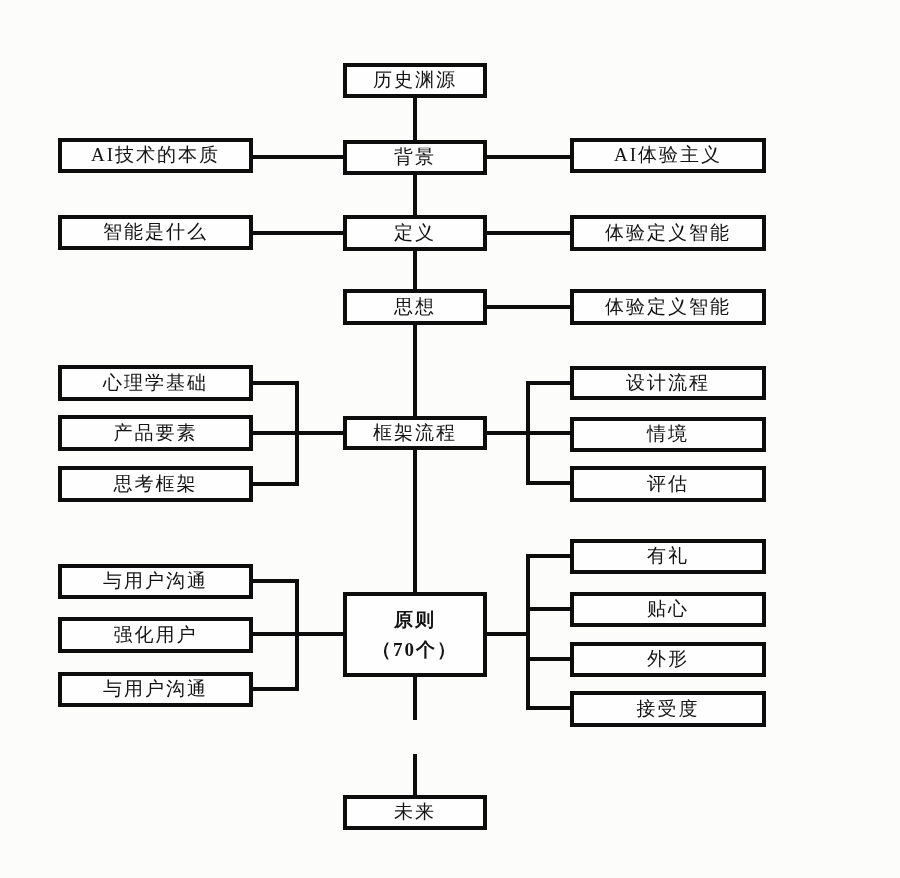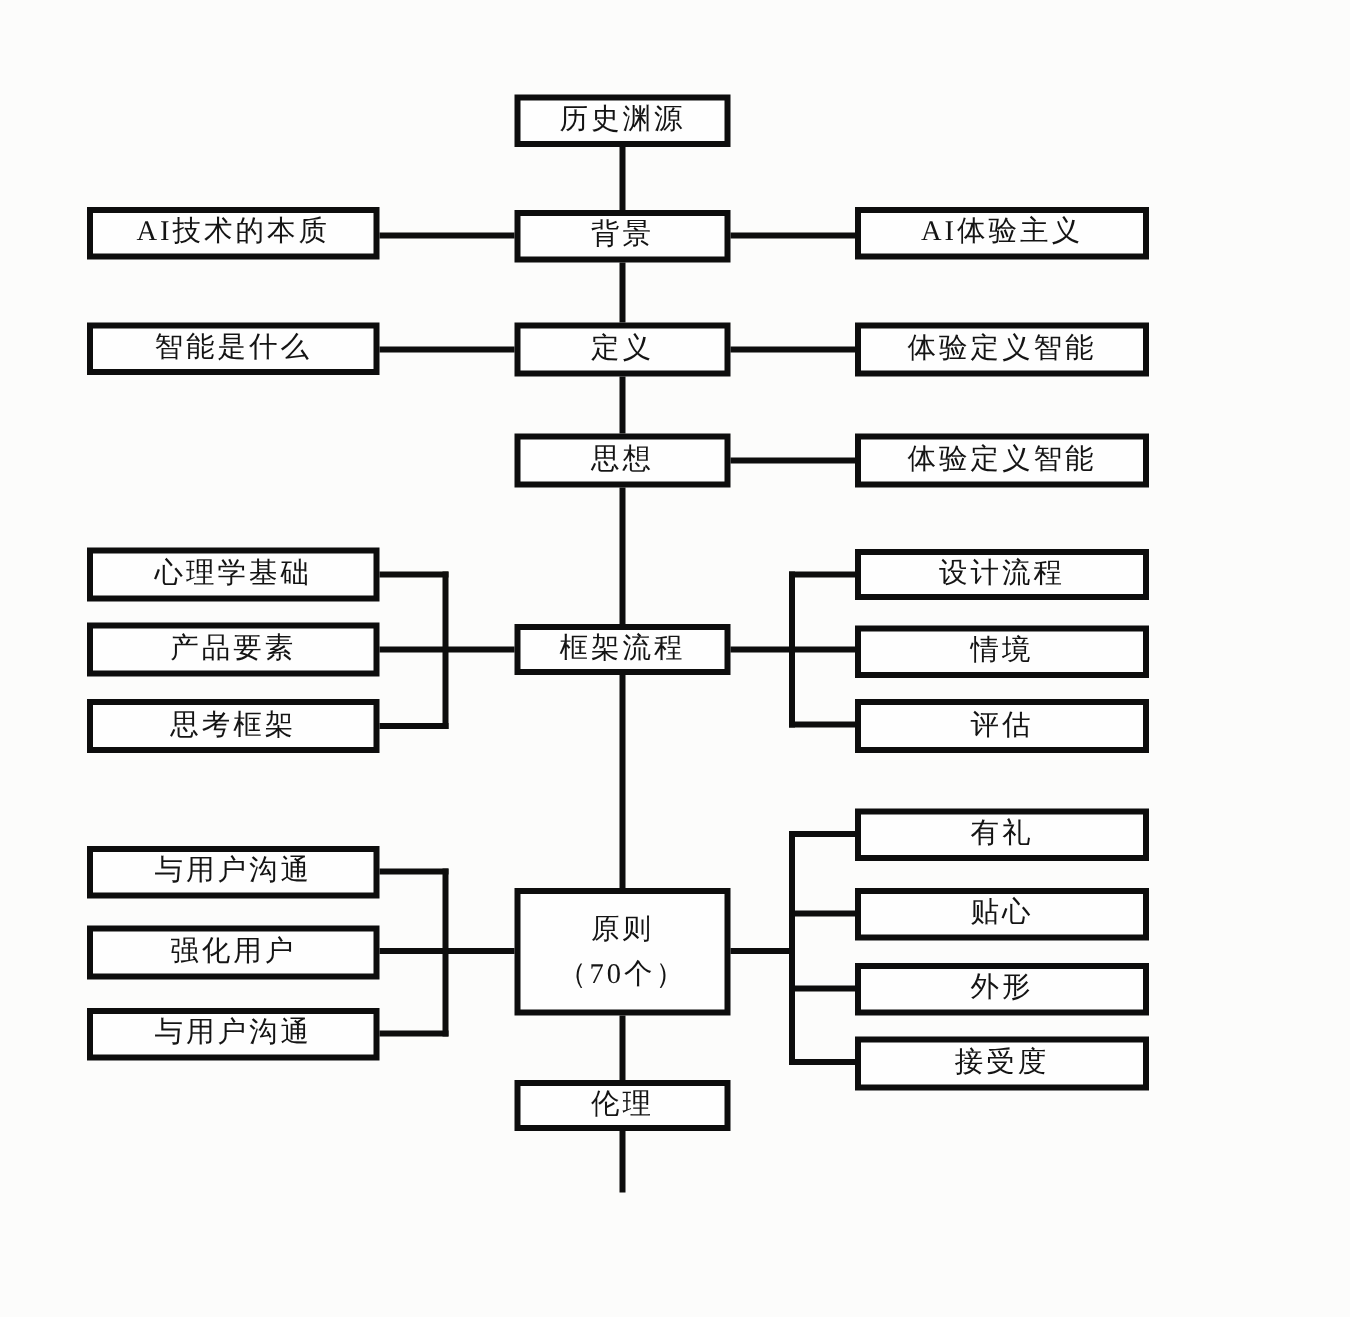--- a/index.html
+++ b/index.html
@@ -24,21 +24,21 @@
     color:var(--text);
     display:flex;
     align-items:center;
     justify-content:center;
     text-align:center;
     font-size:19px;
     letter-spacing:2px;
     line-height:1.1;
     white-space:nowrap;
   }
-  .node.tall{flex-direction:column;line-height:1.55;}
+  .node.tall{flex-direction:column;line-height:1.55;font-weight:bold;}
   .h{position:absolute;height:4px;background:var(--line);}
   .v{position:absolute;width:4px;background:var(--line);}
 </style>
 </head>
 <body>
 
 <div id="canvas">
 
   <div class="node" style="left:343px;top:63px;width:144px;height:35px">历史渊源</div>
 
@@ -48,22 +48,22 @@
 
   <div class="node" style="left:343px;top:416px;width:144px;height:34px">框架流程</div>
 
   <div class="node" style="left:343px;top:289px;width:144px;height:36px">思想</div>
 
   <div class="node tall" style="left:343px;top:592px;width:144px;height:85px">
     <span>原则</span>
     <span>（70个）</span>
   </div>
 
-  <div class="node" style="left:343px;top:720px;width:144px;height:34px">伦理</div>
 
+  <div class="node" style="left:343px;top:795px;width:144px;height:35px">未来</div>
 
   <div class="node" style="left:58px;top:138px;width:195px;height:35px">AI技术的本质</div>
 
   <div class="node" style="left:58px;top:215px;width:195px;height:35px">智能是什么</div>
 
   <div class="node" style="left:58px;top:365px;width:195px;height:36px">心理学基础</div>
 
   <div class="node" style="left:58px;top:415px;width:195px;height:36px">产品要素</div>
 
   <div class="node" style="left:58px;top:466px;width:195px;height:36px">思考框架</div>

